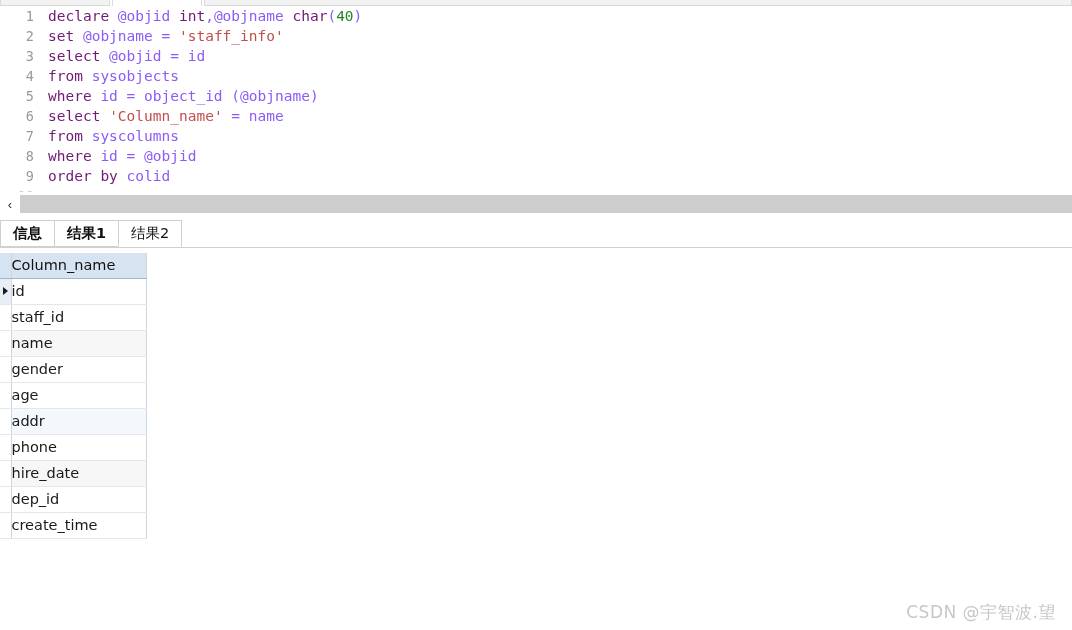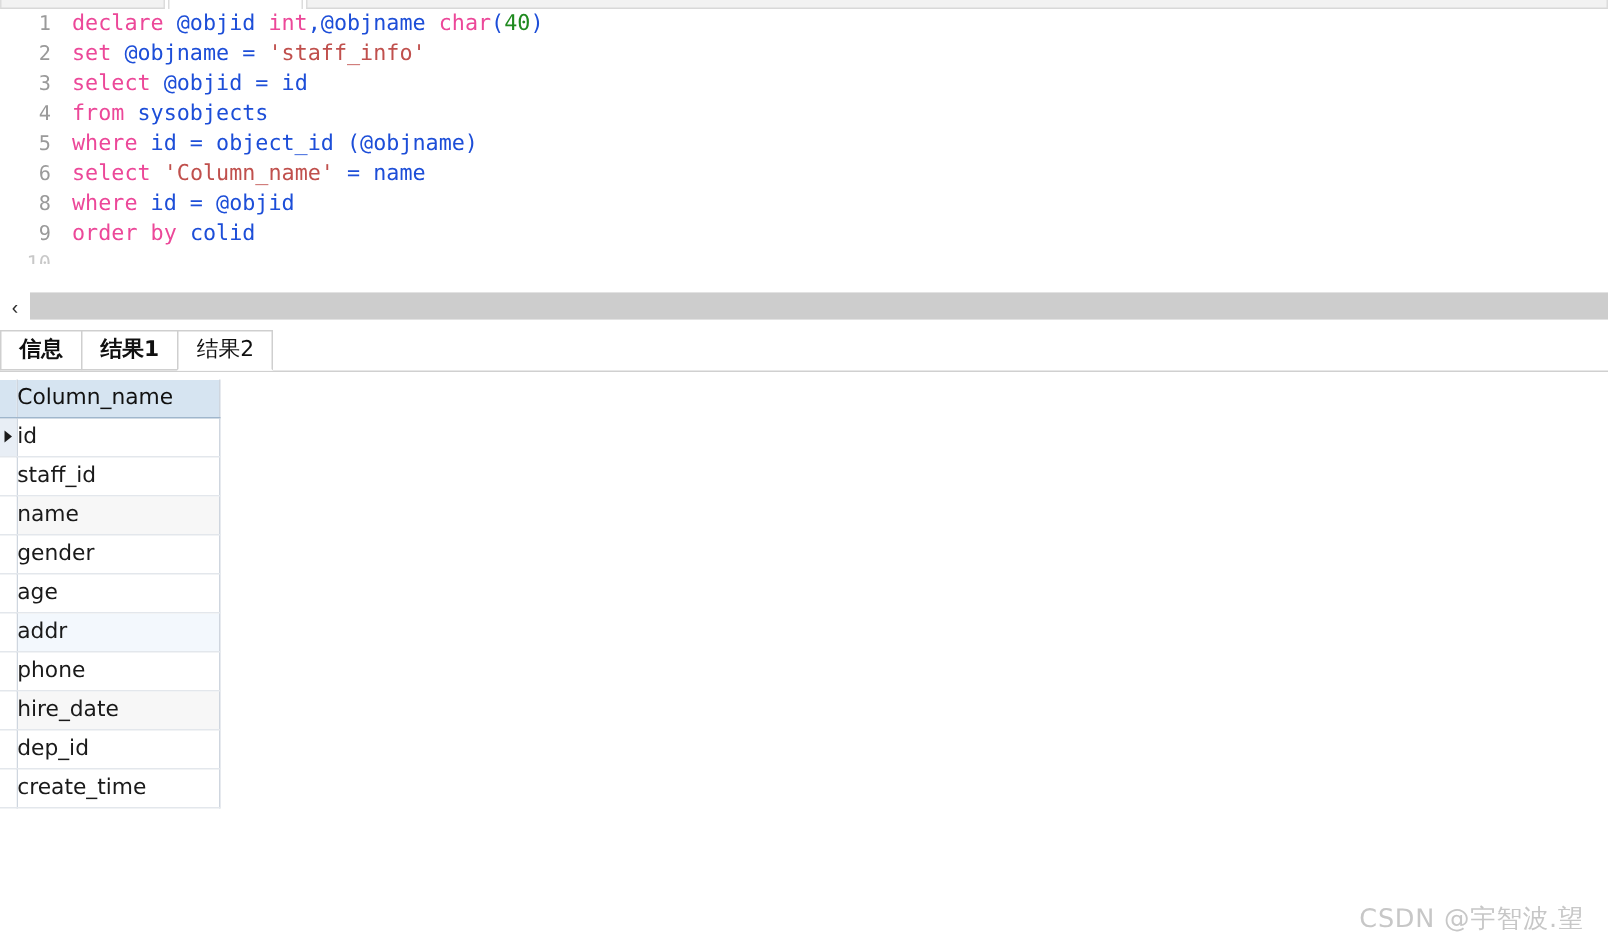--- a/index.html
+++ b/index.html
@@ -60,24 +60,24 @@
     display: inline-block;
     width: 34px;
     text-align: right;
     color: #9a9a9a;
     font-family: "DejaVu Sans Mono", "Liberation Mono", monospace;
     font-size: 13.5px;
     -webkit-user-select: none;
     user-select: none;
   }
   .codetext { display: inline-block; margin-left: 14px; color: #000000; }
-  .kw  { color: #ec4899; }
+  .kw  { color: #701a75; }
   .str { color: #c0504d; }
   .num { color: #1f8a1f; }
-  .pl  { color: #1d4ed8; }
+  .pl  { color: #8b5cf6; }
   .code-line.partial { height: 10px; overflow: hidden; }
   .code-line.partial .lineno { color: #c8c8c8; }
 
   
   .hscroll {
     position: absolute;
     left: 0; top: 193px;
     width: 1072px; height: 22px;
     background: #ffffff;
     display: flex;
@@ -223,20 +223,21 @@
   </div>
 
   <div class="editor">
     <div id="code-lines">
         <div class="code-line"><span class="lineno">1</span><span class="codetext"><span class="kw">declare</span><span class="pl"> @objid </span><span class="kw">int</span><span class="pl">,@objname </span><span class="kw">char</span><span class="pl">(</span><span class="num">40</span><span class="pl">)</span></span></div>
         <div class="code-line"><span class="lineno">2</span><span class="codetext"><span class="kw">set</span><span class="pl"> @objname = </span><span class="str">'staff_info'</span></span></div>
         <div class="code-line"><span class="lineno">3</span><span class="codetext"><span class="kw">select</span><span class="pl"> @objid = id</span></span></div>
         <div class="code-line"><span class="lineno">4</span><span class="codetext"><span class="kw">from</span><span class="pl"> sysobjects</span></span></div>
         <div class="code-line"><span class="lineno">5</span><span class="codetext"><span class="kw">where</span><span class="pl"> id = object_id (@objname)</span></span></div>
         <div class="code-line"><span class="lineno">6</span><span class="codetext"><span class="kw">select</span><span class="pl"> </span><span class="str">'Column_name'</span><span class="pl"> = name</span></span></div>
+        <div class="code-line"><span class="lineno">7</span><span class="codetext"><span class="kw">from</span><span class="pl"> syscolumns</span></span></div>
         <div class="code-line"><span class="lineno">8</span><span class="codetext"><span class="kw">where</span><span class="pl"> id = @objid</span></span></div>
         <div class="code-line"><span class="lineno">9</span><span class="codetext"><span class="kw">order</span><span class="pl"> </span><span class="kw">by</span><span class="pl"> colid</span></span></div>
         <div class="code-line partial"><span class="lineno">10</span><span class="codetext"></span></div>
       </div>
   </div>
 
   <div class="hscroll">
     <div class="arrow-left">‹</div>
     <div class="track">
       <div class="thumb"></div>

